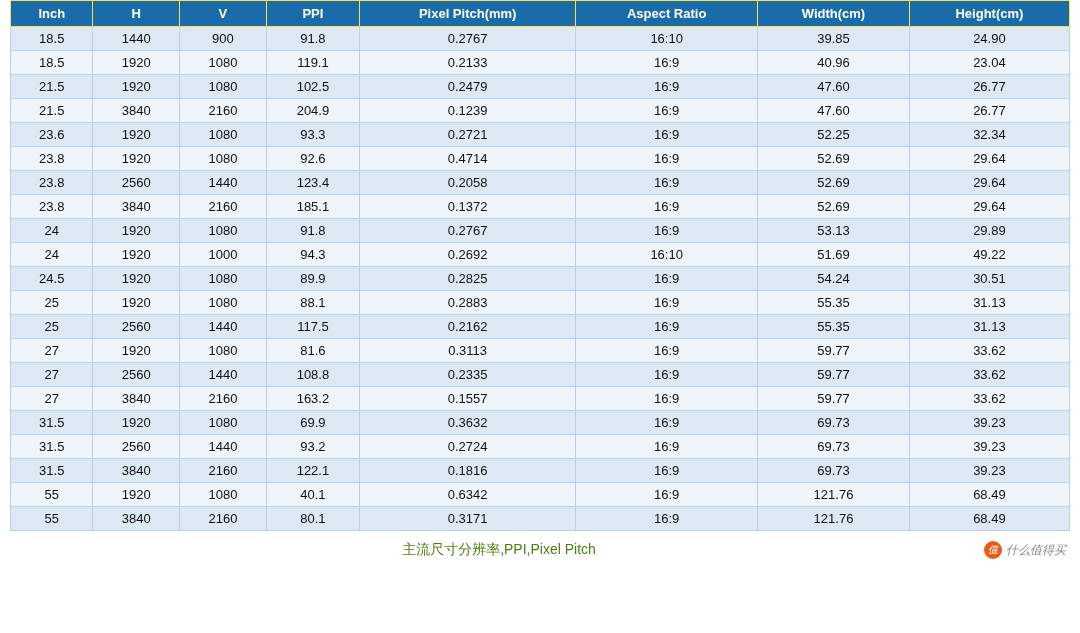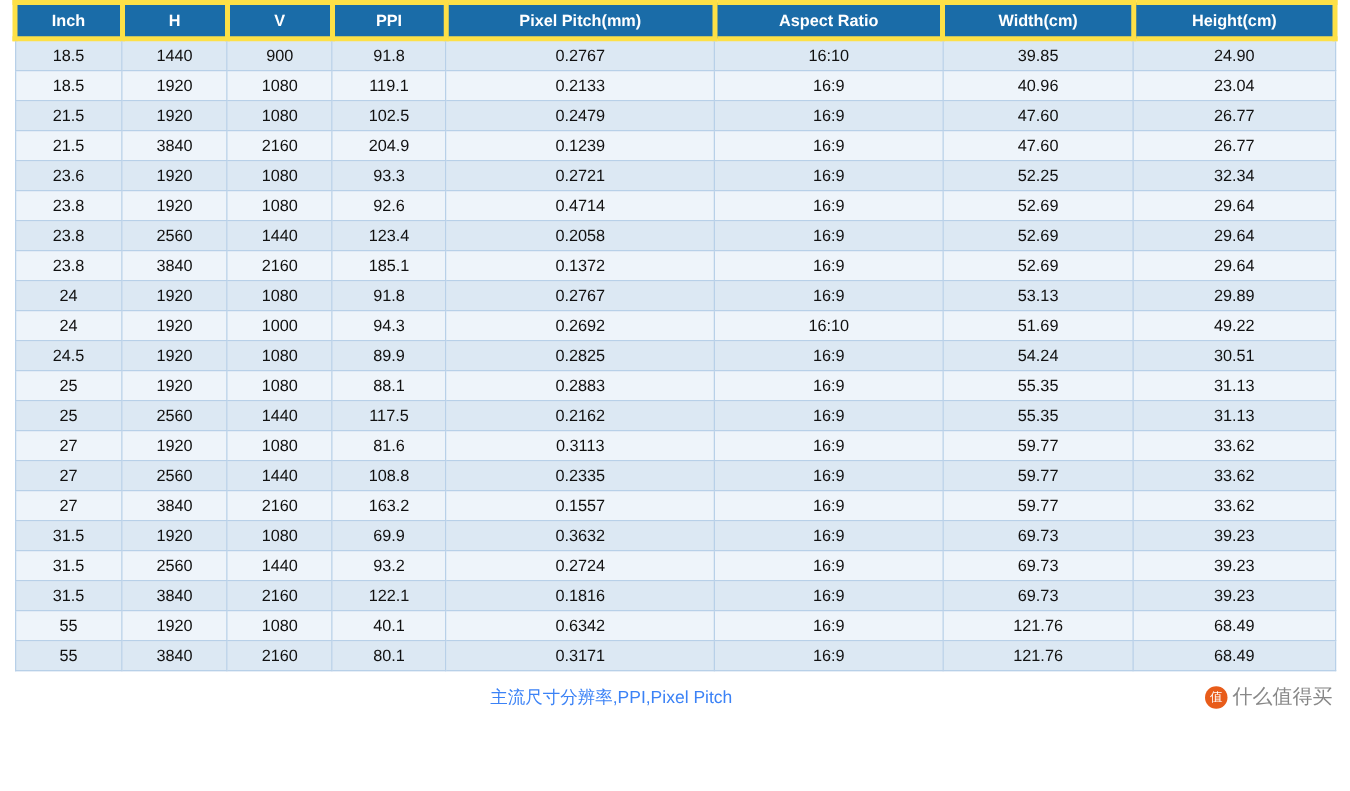--- a/index.html
+++ b/index.html
@@ -25,21 +25,21 @@
     }
     thead tr {
       background: #1a6ca8;
       color: #ffffff;
     }
     thead th {
       padding: 5px 8px;
       text-align: center;
       font-weight: bold;
       font-size: 13px;
-      border: 4px solid #fde047;
+      border: 1px solid #fde047;
     }
     tbody tr:nth-child(odd) {
       background: #dce8f3;
     }
     tbody tr:nth-child(even) {
       background: #eef4fa;
     }
     tbody td {
       padding: 4px 8px;
       text-align: center;
@@ -50,31 +50,32 @@
     .footer-row {
       width: 1060px;
       display: flex;
       justify-content: space-between;
       align-items: center;
       margin-top: 10px;
       padding: 0 4px;
     }
     .footer-text {
       font-size: 14px;
-      color: #3b82f6;
+      color: #4d7c0f;
       flex: 1;
       text-align: center;
     }
     .footer-brand {
-      font-size: 16px;
+      font-size: 12px;
       color: #888;
       display: flex;
       align-items: center;
       gap: 4px;
       white-space: nowrap;
+      font-style: italic;
     }
     .brand-icon {
       display: inline-block;
       width: 18px;
       height: 18px;
       background: #e85c1a;
       border-radius: 50%;
       position: relative;
     }
     .brand-icon::after {

